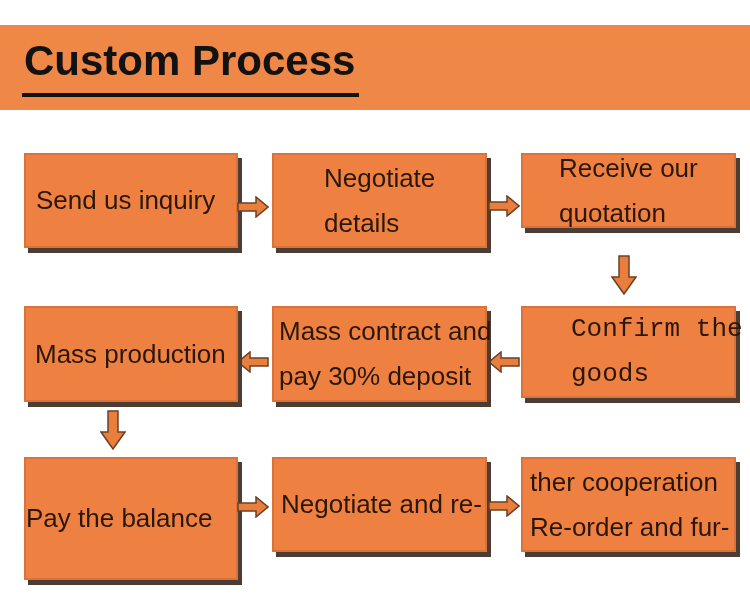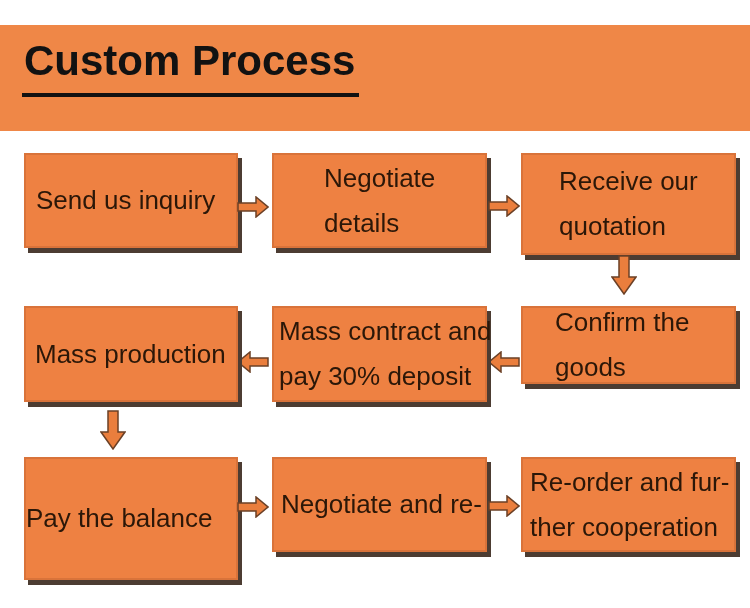--- a/index.html
+++ b/index.html
@@ -1,21 +1,21 @@
 <!DOCTYPE html>
 <html style="--page_bg: #ffffff; --band: #ef8747; --box_fill: #ee8142; --box_border: #d9733a; --box_shadow: #4c3c32; --arrow_fill: #ea7e3d; --arrow_outline: #6b4026; --title_text: #121212; --title_underline: #121212; --box_text: #2b1708;"><head>
 <meta charset="utf-8">
 <style>
   html,body{margin:0;padding:0;background:#ffffff;}
   .canvas{
     position:relative;width:750px;height:608px;background:var(--page_bg,#fff);
     font-family:"Liberation Sans","DejaVu Sans",sans-serif;overflow:hidden;
   }
   .band{
-    position:absolute;left:0;top:25px;width:750px;height:106px;
+    position:absolute;left:0;top:25px;width:750px;height:85px;
     background:var(--band);
   }
   .title{
     position:absolute;left:22px;top:6px;margin:0;
     font-size:42px;font-weight:bold;line-height:1.45;
     color:var(--title_text);
     border-bottom:4px solid var(--title_underline);
     padding:0 4px 1px 2px;display:inline-block;white-space:nowrap;
   }
   .box{
@@ -57,30 +57,30 @@
 
   <div class="box" style="left:272px;top:153px;width:215px;height:95px;padding-left:50px;justify-content:flex-end;">
     <span>Negotiate</span>
     <span>details</span>
   </div>
 
   <svg class="arrow" style="left:488px;top:195px;" width="32" height="22" viewBox="0 0 32 22">
     <polygon points="1,7 19,7 19,1 31,11 19,21 19,15 1,15"></polygon>
   </svg>
 
-  <div class="box" style="left:521px;top:153px;width:215px;height:102px;padding-left:36px;">
+  <div class="box" style="left:521px;top:153px;width:215px;height:75px;padding-left:36px;">
     <span>Receive our</span>
     <span>quotation</span>
   </div>
 
   <svg class="arrow" style="left:611px;top:255px;" width="26" height="40" viewBox="0 0 26 40">
     <polygon points="8,1 18,1 18,22 25,22 13,39 1,22 8,22"></polygon>
   </svg>
 
-  <div class="box" style="left:521px;top:306px;width:215px;height:78px;padding-left:32px;">
+  <div class="box" style="left:521px;top:306px;width:215px;height:92px;padding-left:48px;font-family:Liberation Mono, monospace;">
     <span>Confirm the</span>
     <span>goods</span>
   </div>
 
   <svg class="arrow flip" style="left:488px;top:351px;" width="32" height="22" viewBox="0 0 32 22">
     <polygon points="1,7 19,7 19,1 31,11 19,21 19,15 1,15"></polygon>
   </svg>
 
   <div class="box" style="left:272px;top:306px;width:215px;height:96px;padding-left:5px;">
     <span>Mass contract and</span>
@@ -111,17 +111,17 @@
 
   <div class="box" style="left:272px;top:457px;width:215px;height:95px;padding-left:7px;">
     <span>Negotiate and re-</span>
   </div>
 
   <svg class="arrow" style="left:488px;top:495px;" width="32" height="22" viewBox="0 0 32 22">
     <polygon points="1,7 19,7 19,1 31,11 19,21 19,15 1,15"></polygon>
   </svg>
 
   <div class="box" style="left:521px;top:457px;width:215px;height:95px;padding-left:7px;">
+    <span>ther cooperation</span>
     <span>Re-order and fur-</span>
-    <span>ther cooperation</span>
   </div>
 
 </div>
 
 </body></html>

